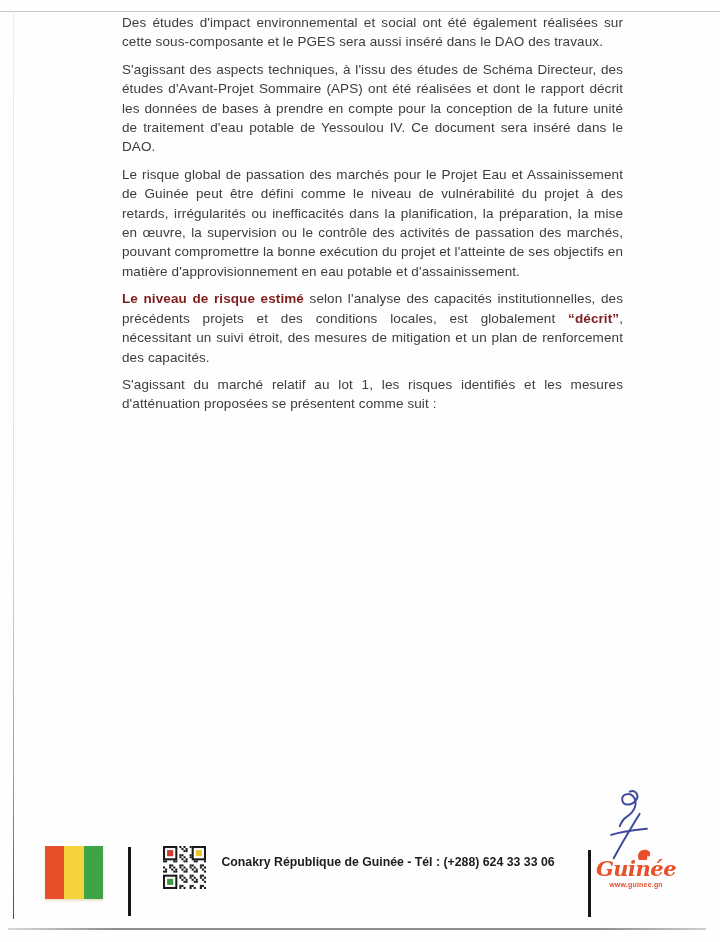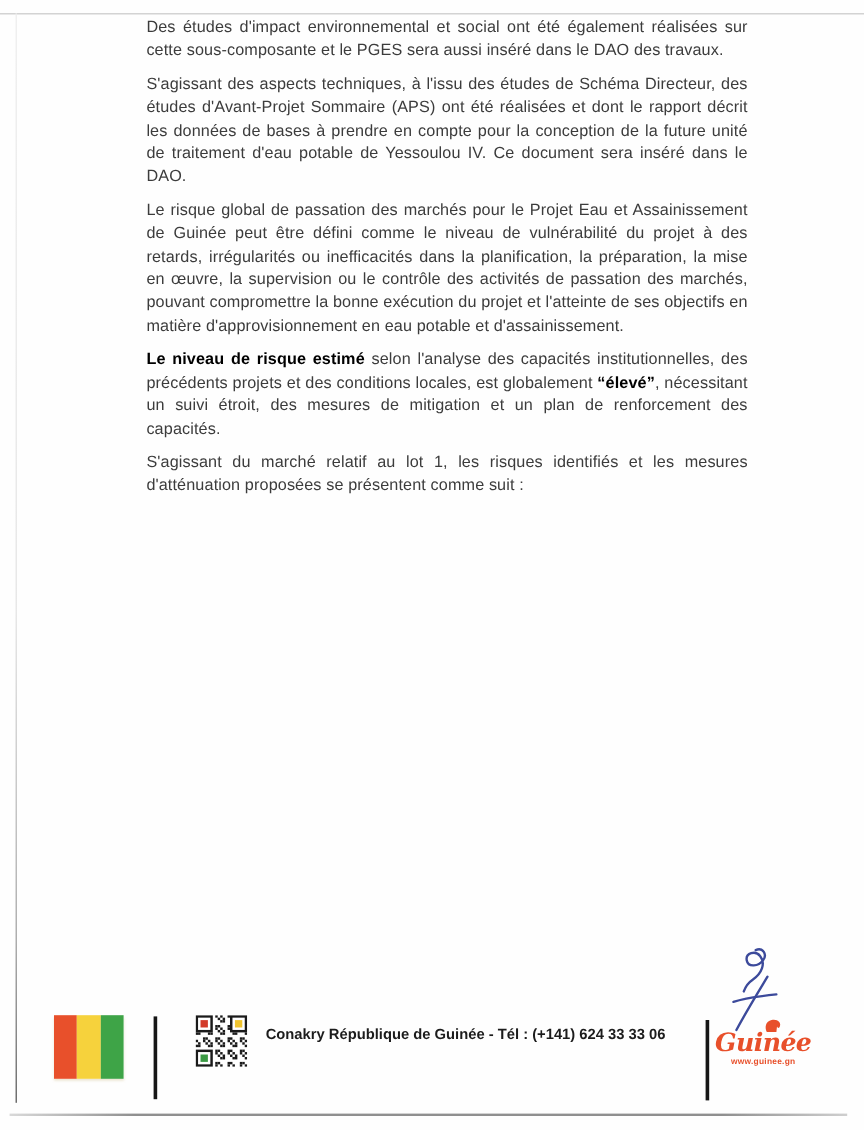--- a/index.html
+++ b/index.html
@@ -18,21 +18,21 @@
   .content{
     position:absolute;left:122px;top:13px;width:501px;
     color:#3c3c3c;font-size:13.5px;line-height:19.4px;
     text-align:justify;letter-spacing:.1px;
   }
   .content p{margin:0 0 8px 0;}
   .content .heading{
     font-weight:bold;color:#1b1b1b;margin:8px 0 11px 0;
     text-align:left;letter-spacing:.2px;
   }
-  .content strong{color:#000000;}
+  .content strong{color:#7f1d1d;}
 
   
   .flag{position:absolute;left:45px;top:846px;width:58px;height:53px;display:flex;
     box-shadow:0 2px 2px rgba(200,180,120,.35);}
   .flag div{flex:1;}
   .vbar{position:absolute;width:3px;background:#161616;}
   .vbar.one{left:128px;top:847px;height:69px;}
   .vbar.two{left:588px;top:850px;height:67px;}
 
   .qr{position:absolute;left:163px;top:846px;width:43px;height:43px;}
@@ -64,21 +64,21 @@
 <div class="page">
 
   <div class="scan-top"></div>
   <div class="scan-left"></div>
   <div class="scan-bottom"></div>
 
   <div class="content">
     <p>Des études d'impact environnemental et social ont été également réalisées sur cette sous-composante et le PGES sera aussi inséré dans le DAO des travaux.</p>
     <p>S'agissant des aspects techniques, à l'issu des études de Schéma Directeur, des études d'Avant-Projet Sommaire (APS) ont été réalisées et dont le rapport décrit les données de bases à prendre en compte pour la conception de la future unité de traitement d'eau potable de Yessoulou IV. Ce document sera inséré dans le DAO.</p>
     <p>Le risque global de passation des marchés pour le Projet Eau et Assainissement de Guinée peut être défini comme le niveau de vulnérabilité du projet à des retards, irrégularités ou inefficacités dans la planification, la préparation, la mise en œuvre, la supervision ou le contrôle des activités de passation des marchés, pouvant compromettre la bonne exécution du projet et l'atteinte de ses objectifs en matière d'approvisionnement en eau potable et d'assainissement.</p>
-    <p><strong>Le niveau de risque estimé</strong><span> selon l'analyse des capacités institutionnelles, des précédents projets et des conditions locales, est globalement </span><strong>“élevé”</strong><span>, nécessitant un suivi étroit, des mesures de mitigation et un plan de renforcement des capacités.</span></p>
+    <p><strong>Le niveau de risque estimé</strong><span> selon l'analyse des capacités institutionnelles, des précédents projets et des conditions locales, est globalement </span><strong>“décrit”</strong><span>, nécessitant un suivi étroit, des mesures de mitigation et un plan de renforcement des capacités.</span></p>
     <p>S'agissant du marché relatif au lot 1, les risques identifiés et les mesures d'atténuation proposées se présentent comme suit :</p>
   </div>
 
   <div class="flag">
     <div style="background: rgb(232, 80, 43);"></div>
     <div style="background: rgb(246, 210, 60);"></div>
     <div style="background: rgb(62, 164, 71);"></div>
   </div>
 
   <div class="vbar one"></div>
@@ -181,21 +181,21 @@
       <rect x="2" y="2" width="3" height="3" fill="#d23b2a"></rect>
       <rect x="14" y="0" width="7" height="7" fill="#1a1a1a"></rect>
       <rect x="15" y="1" width="5" height="5" fill="#fff"></rect>
       <rect x="16" y="2" width="3" height="3" fill="#f0c42e"></rect>
       <rect x="0" y="14" width="7" height="7" fill="#1a1a1a"></rect>
       <rect x="1" y="15" width="5" height="5" fill="#fff"></rect>
       <rect x="2" y="16" width="3" height="3" fill="#3b9a44"></rect>
     </svg>
 
   <div class="contact">
-    <div>Conakry République de Guinée - Tél : (+141) 624 33 33 06</div>
+    <div>Conakry République de Guinée - Tél : (+288) 624 33 33 06</div>
   </div>
 
   <div class="vbar two"></div>
 
   <svg class="sig" viewBox="0 0 40 60">
     <g fill="none" stroke="#3c4a9b" stroke-width="1.6" stroke-linecap="round">
       <path d="M23 3 C28 1 31 6 28 10 C25 14 18 15 17 10 C16 5 23 3 26 7 C30 12 27 19 21 23 C18 25 16 28 15 31" stroke="#3c4a9b"></path>
       <path d="M31 21 C25 31 17 44 10 57" stroke="#3c4a9b"></path>
       <path d="M8 38 C17 35 27 34 37 33" stroke="#3c4a9b"></path>
     </g>

